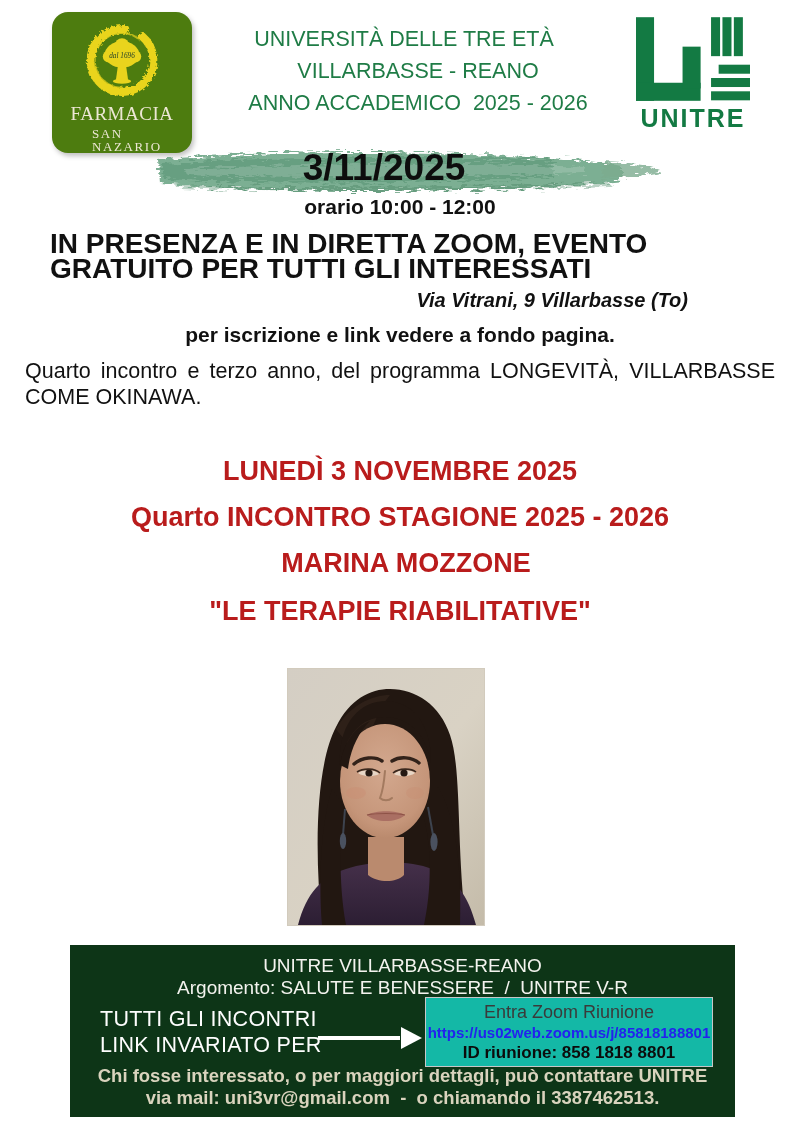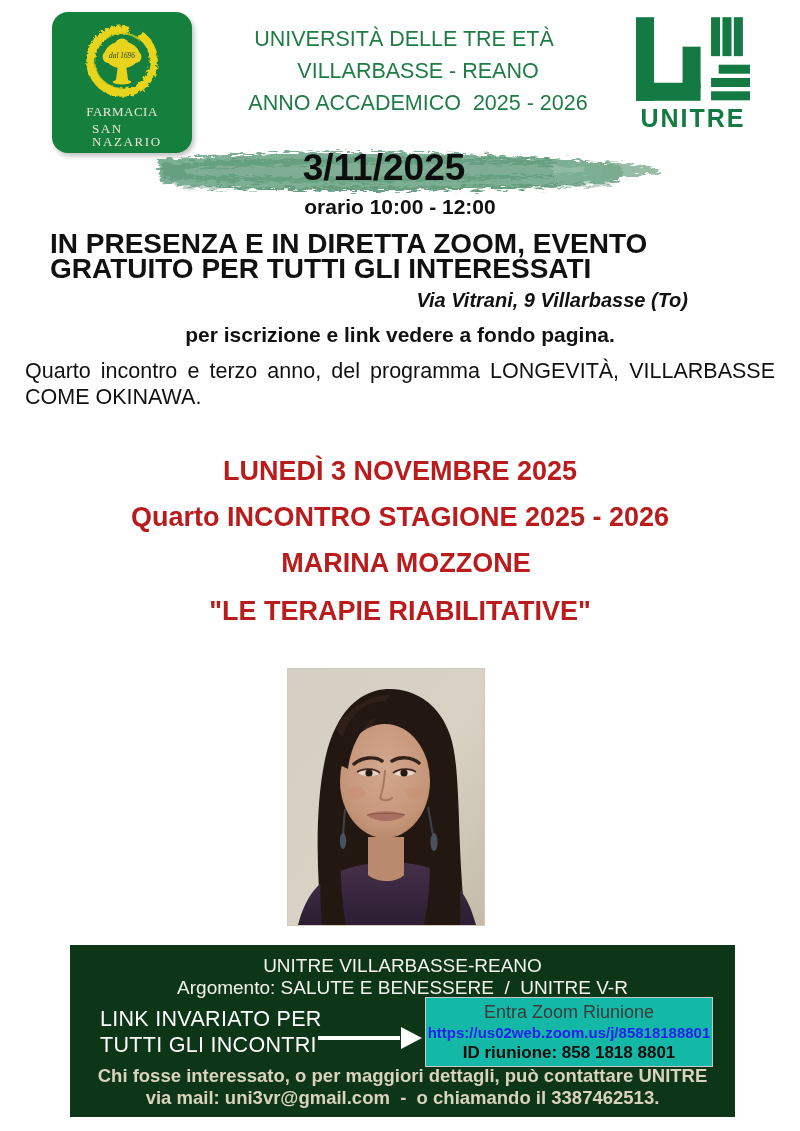--- a/index.html
+++ b/index.html
@@ -1,24 +1,24 @@
 <!DOCTYPE html>
 <html><head>
 <meta charset="utf-8">
 <style>
   html,body{margin:0;padding:0;background:#fff;}
   .page{position:relative;width:800px;height:1131px;background:#fff;overflow:hidden;
         font-family:"Liberation Sans",sans-serif;color:#111;}
 
   
   .farmacia-box{position:absolute;left:52px;top:12px;width:140px;height:141px;
-    background:#15803d;border-radius:16px;display:flex;flex-direction:column;align-items:center;
+    background:#4d7c0f;border-radius:16px;display:flex;flex-direction:column;align-items:center;
     box-shadow:2px 3px 5px rgba(0,0,0,.25);}
   .enso{margin-top:6px;width:86px;height:86px;}
-  .farm-name{font-family:"Liberation Serif",serif;color:#ece7d4;font-size:13px;letter-spacing:.5px;line-height:1;margin-top:1px;}
+  .farm-name{font-family:"Liberation Serif",serif;color:#ece7d4;font-size:19px;letter-spacing:.5px;line-height:1;margin-top:1px;}
   .farm-sub{font-family:"Liberation Serif",serif;color:#ece7d4;font-size:13px;letter-spacing:1.6px;line-height:1;margin-top:4px;margin-left:40px;}
 
   .header-title{position:absolute;left:192px;top:26px;width:424px;text-align:center;
     color:#1f7c46;font-size:21.5px;}
   .ht-line{white-space:pre;line-height:26px;}
   .ht-line.gap{margin-top:6px;margin-left:28px;}
 
   .unitre-logo{position:absolute;left:626px;top:17px;width:134px;text-align:center;}
   .unitre-mark{width:114px;height:84px;display:block;margin:0 auto;}
   .unitre-word{color:#137a43;font-weight:bold;font-size:25px;letter-spacing:2px;margin-top:3px;}
@@ -211,22 +211,22 @@
       <ellipse cx="146" cy="173" rx="3.6" ry="9" fill="#4a515f"></ellipse>
     </svg>
   </div>
 
   <div class="footer">
     <div class="f-line1">UNITRE VILLARBASSE-REANO</div>
     <div class="f-line2">Argomento: SALUTE E BENESSERE  /  UNITRE V-R</div>
 
     <div class="f-mid">
       <div class="f-link">
+        <div>TUTTI GLI INCONTRI</div>
         <div>LINK INVARIATO PER</div>
-        <div>TUTTI GLI INCONTRI</div>
       </div>
       <div class="f-arrow">
         <div class="shaft"></div>
           <div class="head"></div>
       </div>
       <div class="zoom-box">
         <div class="zb-title">Entra Zoom Riunione</div>
         <div class="zb-url">https://us02web.zoom.us/j/85818188801</div>
         <div class="zb-id">ID riunione: 858 1818 8801</div>
       </div>

